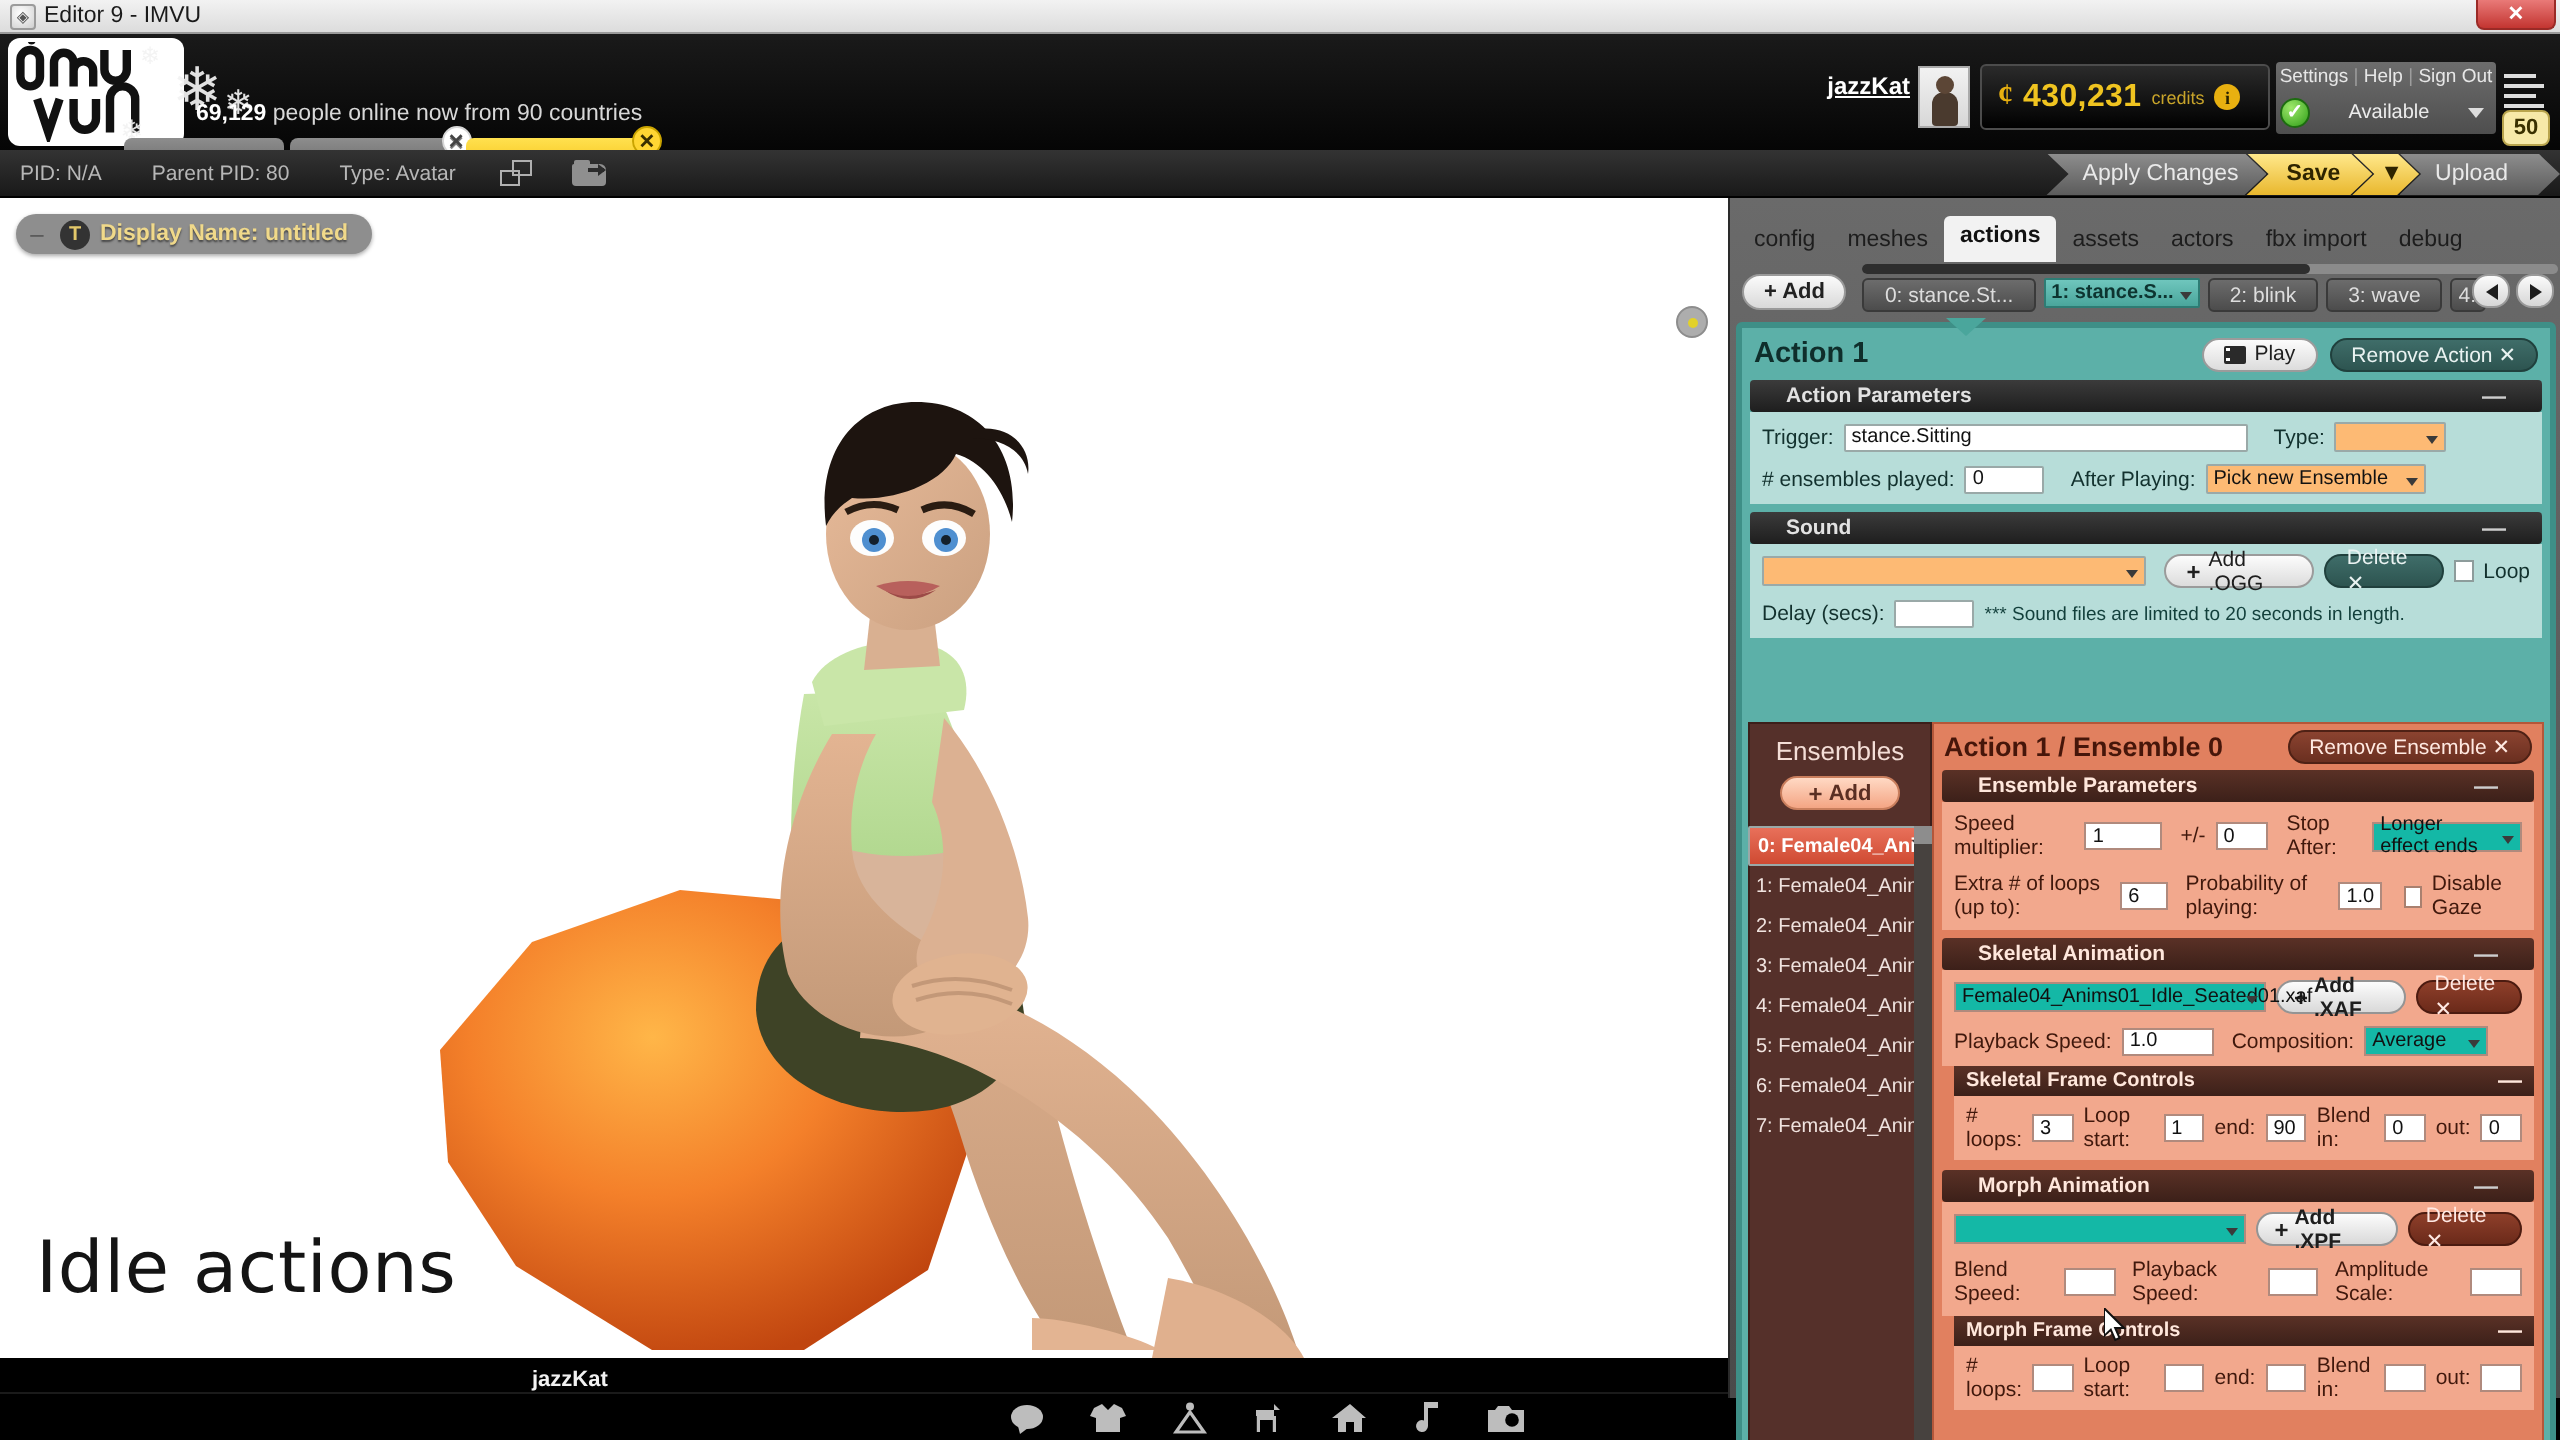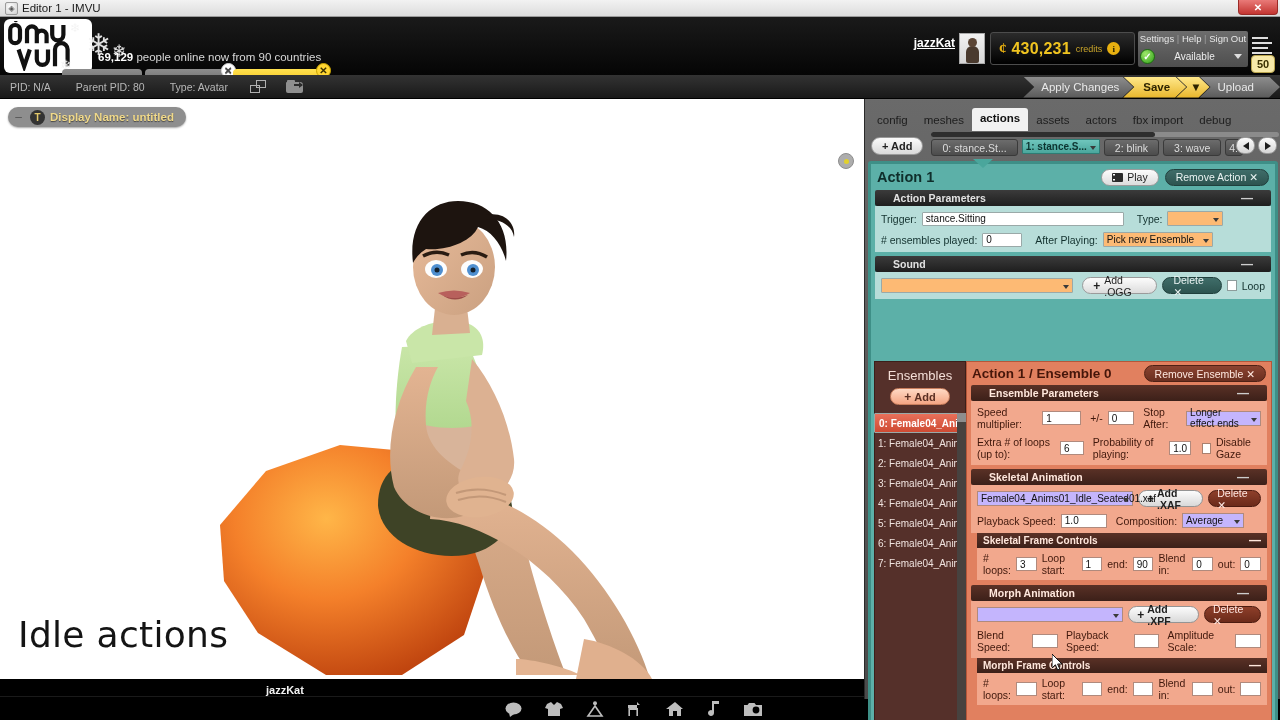--- a/index.html
+++ b/index.html
@@ -308,21 +308,21 @@
     overflow:hidden;
   }
   .er-head { height:23px; display:flex; align-items:center; padding:0 5px; }
   .er-title { font-size:13.5px; font-weight:bold; color:#46160a; }
   .pill.oran { margin-left:auto; background:linear-gradient(#8b4330,#6a2f20); border:1px solid #4f2115; color:#ffe9e1;}
   .obody { background:#f2a88d; margin:0 4px; padding:5px 6px; }
   .orow { display:flex; align-items:center; gap:5px; margin-bottom:6px; font-size:10.5px; color:#40180c;}
   .orow:last-child { margin-bottom:0; }
   .oinp { background:#fff; border:1px solid #b08a7d; height:14px; font-size:10px; color:#111; padding:0 3px;
     display:flex; align-items:center;}
-  .osel { background:#c4b5fd; border:1px solid #b08a7d; height:15px; font-size:10px; color:#111;
+  .osel { background:#14b8a6; border:1px solid #b08a7d; height:15px; font-size:10px; color:#111;
     padding:0 12px 0 3px; display:flex; align-items:center; position:relative;}
   .osel:after { content:""; position:absolute; right:3px; top:6px;
     border-left:3.5px solid transparent; border-right:3.5px solid transparent; border-top:4px solid #3a3a3a; }
   .ocbx { width:11px; height:11px; background:#fff; border:1px solid #a9806f;}
   .btn-add2 {
     height:17px; padding:0 8px; border-radius:9px; font-size:10.5px; font-weight:bold; color:#1e1e1e;
     background:linear-gradient(#fcfcfc,#d9d9d9); border:1px solid #949494;
     display:flex; align-items:center; gap:3px;
   }
   .btn-del {
@@ -340,21 +340,21 @@
 
   .cursor { position:absolute; left:1052px; top:654px; width:12px; height:18px; z-index:50;}
 </style>
 </head>
 <body>
 
 <div class="app">
 
   <div class="titlebar">
     <div class="tb-ico">◈</div>
-    <div class="tb-title">Editor 1 - IMVU</div>
+    <div class="tb-title">Editor 9 - IMVU</div>
     <div class="tb-ghost"></div>
     <div class="tb-close">✕</div>
   </div>
 
   <div class="imvu-header">
     <div class="logo">
       <svg viewBox="0 0 120 70" xmlns="http://www.w3.org/2000/svg">
         <g fill="none" stroke="#111" stroke-width="6">
           <rect x="6" y="5" width="14" height="26" rx="7"></rect>
           <path d="M30 31 V14 a7 7 0 0 1 14 0 V31 M44 20 a7 7 0 0 1 14 0 V31"></path>
@@ -646,20 +646,25 @@
         <div class="row">
           <span class="sel" style="width:215px"></span>
           <span class="pill light" style="margin-left:4px">
             <b style="font-size:12px">+</b>
               <span>Add .OGG</span>
           </span>
           <span class="pill dark">Delete ✕</span>
           <span class="cbx"></span>
           <span>Loop</span>
         </div>
+        <div class="row">
+          <span>Delay (secs):</span>
+          <span class="inp" style="width:40px"></span>
+          <span class="note">*** Sound files are limited to 20 seconds in length.</span>
+        </div>
       </div>
 
       <div class="ens-wrap">
 
         <div class="ens-left">
           <div class="ens-title">Ensembles</div>
           <div class="ens-add">
             <b style="font-size:12px">+</b>
               <span>Add</span>
           </div>

